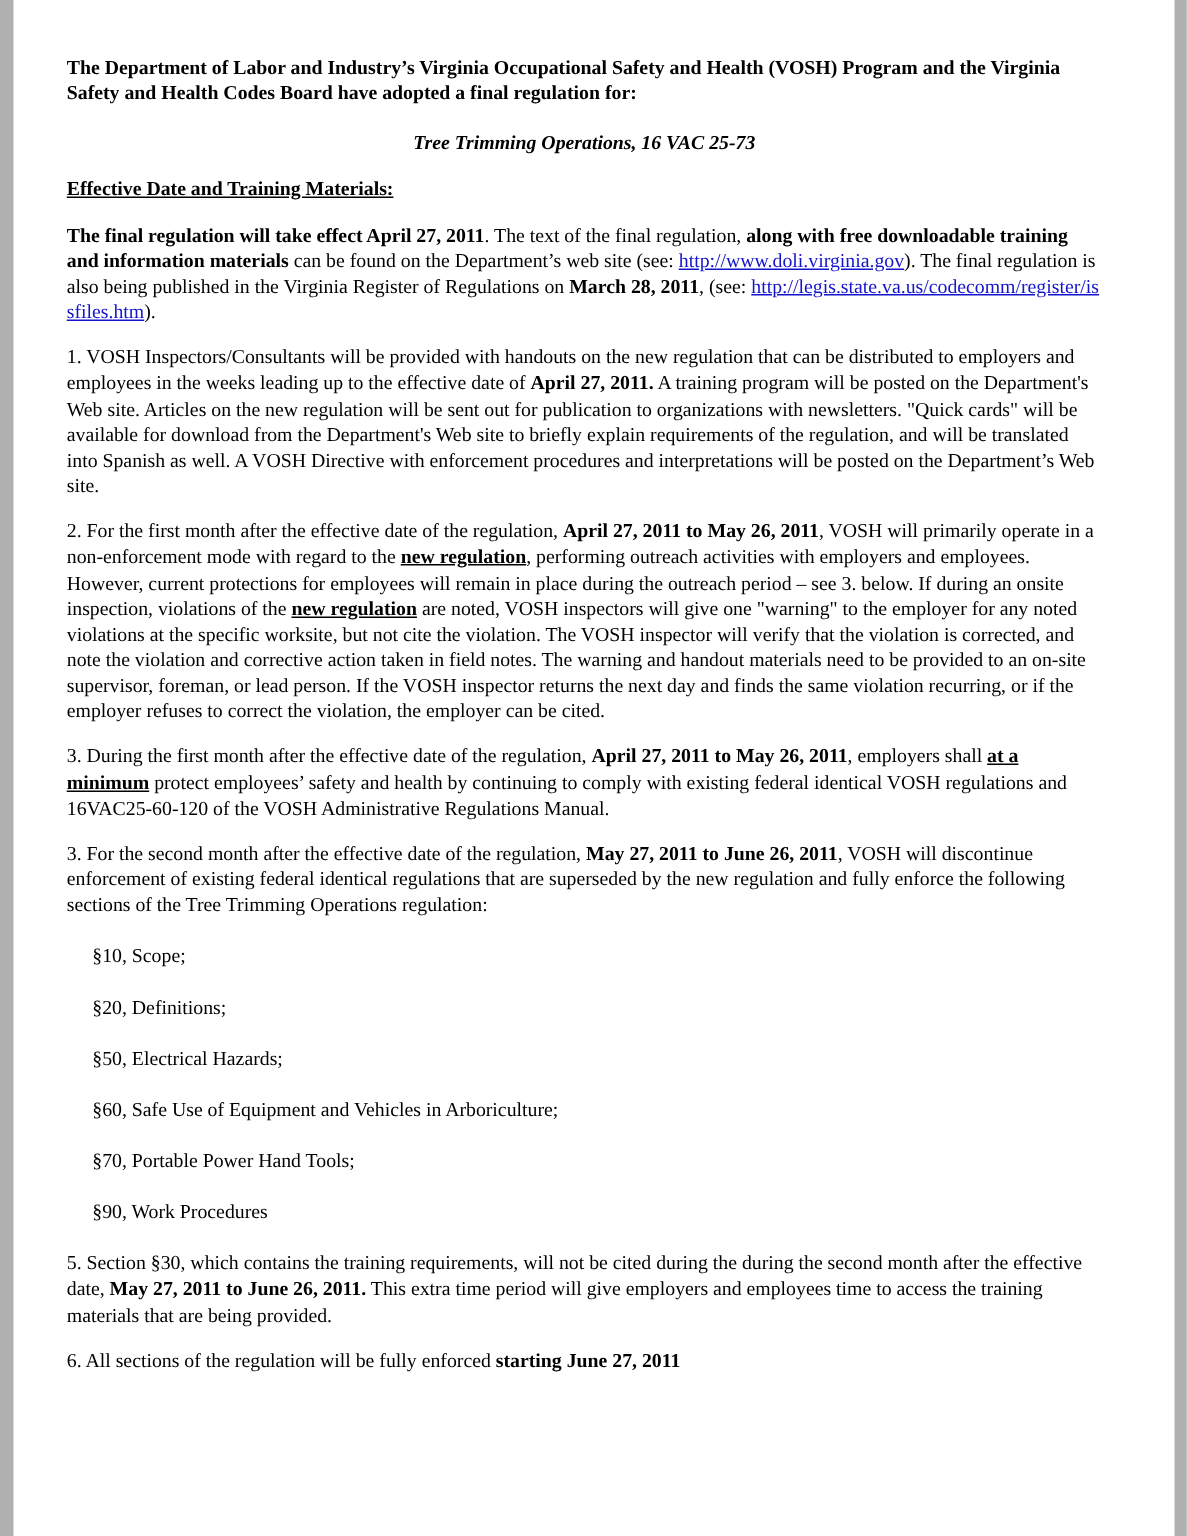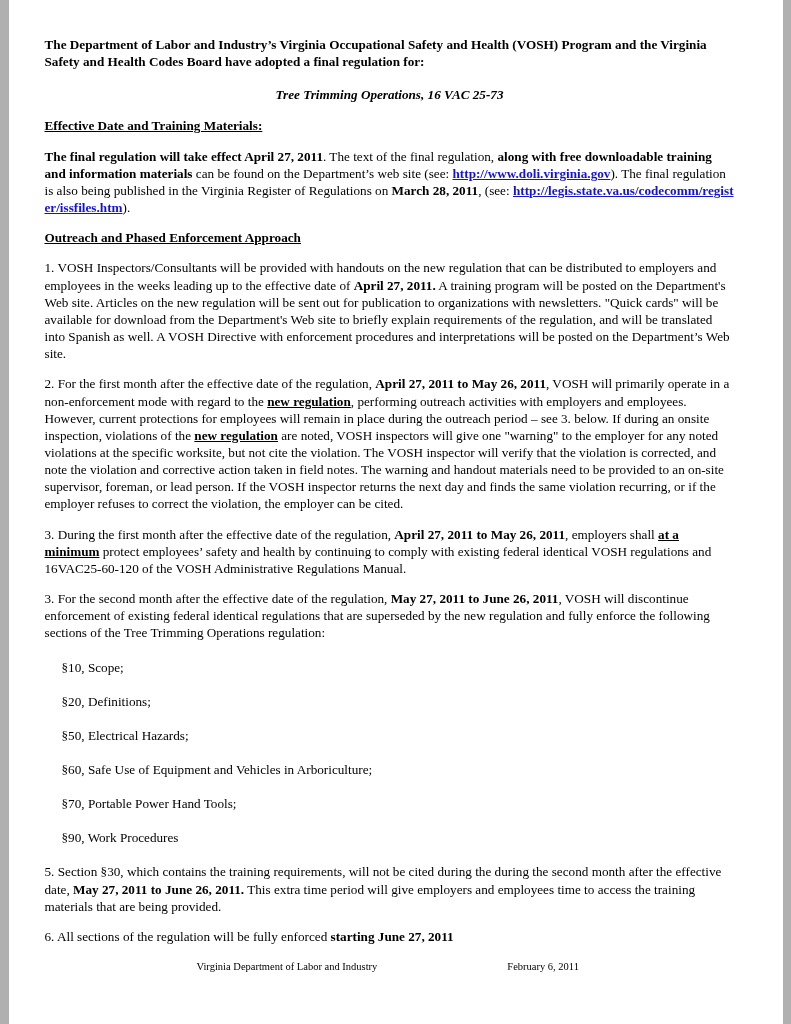--- a/index.html
+++ b/index.html
@@ -43,21 +43,20 @@
   }
   .section-head {
     font-weight: bold;
     text-decoration: underline;
     margin: 0 0 13px 0;
   }
   a, .link {
     color: #1414cc;
     text-decoration: underline;
     word-break: break-all;
-    font-weight: bold;
   }
   .numlist p {
     margin: 12px 0 13px 0;
   }
   .seclist {
     margin: 0 0 13px 0;
   }
   .seclist div {
     margin: 17px;
     line-height: 1.30;
@@ -85,21 +84,20 @@
   <div class="doc">
 
     <p class="head-bold"><span>The Department of Labor and Industry</span><span>’s Virginia Occupational Safety and Health (VOSH) Program and the Virginia Safety and Health Codes Board have adopted a final regulation for:</span></p>
 
     <p class="title-line">Tree Trimming Operations, 16 VAC 25-73</p>
 
     <p class="section-head">Effective Date and Training Materials:</p>
 
     <p class="block"><span class="b">The final regulation will take effect April 27, 2011</span><span>.  The text of the final regulation, </span><span class="b">along with free downloadable training and information materials</span><span> can be found on the Department’s web site (see:  </span><span class="link">http://www.doli.virginia.gov</span><span>).  The final regulation is also being published in the Virginia Register of Regulations on </span><span class="b">March 28, 2011</span><span>, (see: </span><span class="link">http://legis.state.va.us/codecomm/register/issfiles.htm</span><span>).</span></p>
 
-    <p class="section-head">Outreach and Phased Enforcement Approach</p>
 
 
     <div class="numlist">
 
       <p><span>1.  VOSH Inspectors/Consultants will be provided with handouts on the new regulation that can be distributed to employers and employees in the weeks leading up to the effective date of </span><span class="b">April 27, 2011.</span><span>  A training program will be posted on the Department's Web site.  Articles on the new regulation will be sent out for publication to organizations with newsletters.  "Quick cards" will be available for download from the Department's Web site to briefly explain requirements of the regulation, and will be translated into Spanish as well.  A VOSH Directive with enforcement procedures and interpretations will be posted on the Department’s Web site.</span></p>
 
       <p><span>2.  For the first month after the effective date of the regulation, </span><span class="b">April 27, 2011 to May 26, 2011</span><span>, VOSH will primarily operate in a non-enforcement mode with regard to the </span><span class="b u">new regulation</span><span>, performing outreach activities with employers and employees.  However, current protections for employees will remain in place during the outreach period – see 3. below.  If during an onsite inspection, violations of the </span><span class="b u">new regulation</span><span> are noted, VOSH inspectors will give one "warning" to the employer for any noted violations at the specific worksite, but not cite the violation.  The VOSH inspector will verify that the violation is corrected, and note the violation and corrective action taken in field notes.  The warning and handout materials need to be provided to an on-site supervisor, foreman, or lead person.  If the VOSH inspector returns the next day and finds the same violation recurring, or if the employer refuses to correct the violation, the employer can be cited.</span></p>
 
       <p><span>3.  During the first month after the effective date of the regulation, </span><span class="b">April 27, 2011 to May 26, 2011</span><span>, employers shall </span><span class="b u">at a minimum</span><span> protect employees’ safety and health by continuing to comply with existing federal identical VOSH regulations and 16VAC25-60-120 of the VOSH Administrative Regulations Manual.</span></p>
 
@@ -117,17 +115,13 @@
     </div>
 
     <div class="numlist">
       <p><span>5.  Section §30, which contains the training requirements, will not be cited during the during the second month after the effective date, </span><span class="b">May 27, 2011 to June 26, 2011.</span><span>  This extra time period will give employers and employees time to access the training materials that are being provided.</span></p>
 
       <p><span>6.  All sections of the regulation will be fully enforced </span><span class="b">starting June 27, 2011</span></p>
     </div>
 
   </div>
 
-  <div class="footer">
-    <span class="f-left">Virginia Department of Labor and Industry</span>
-    <span class="f-right">February 6, 2011</span>
-  </div>
 </div>
 
 </body></html>

